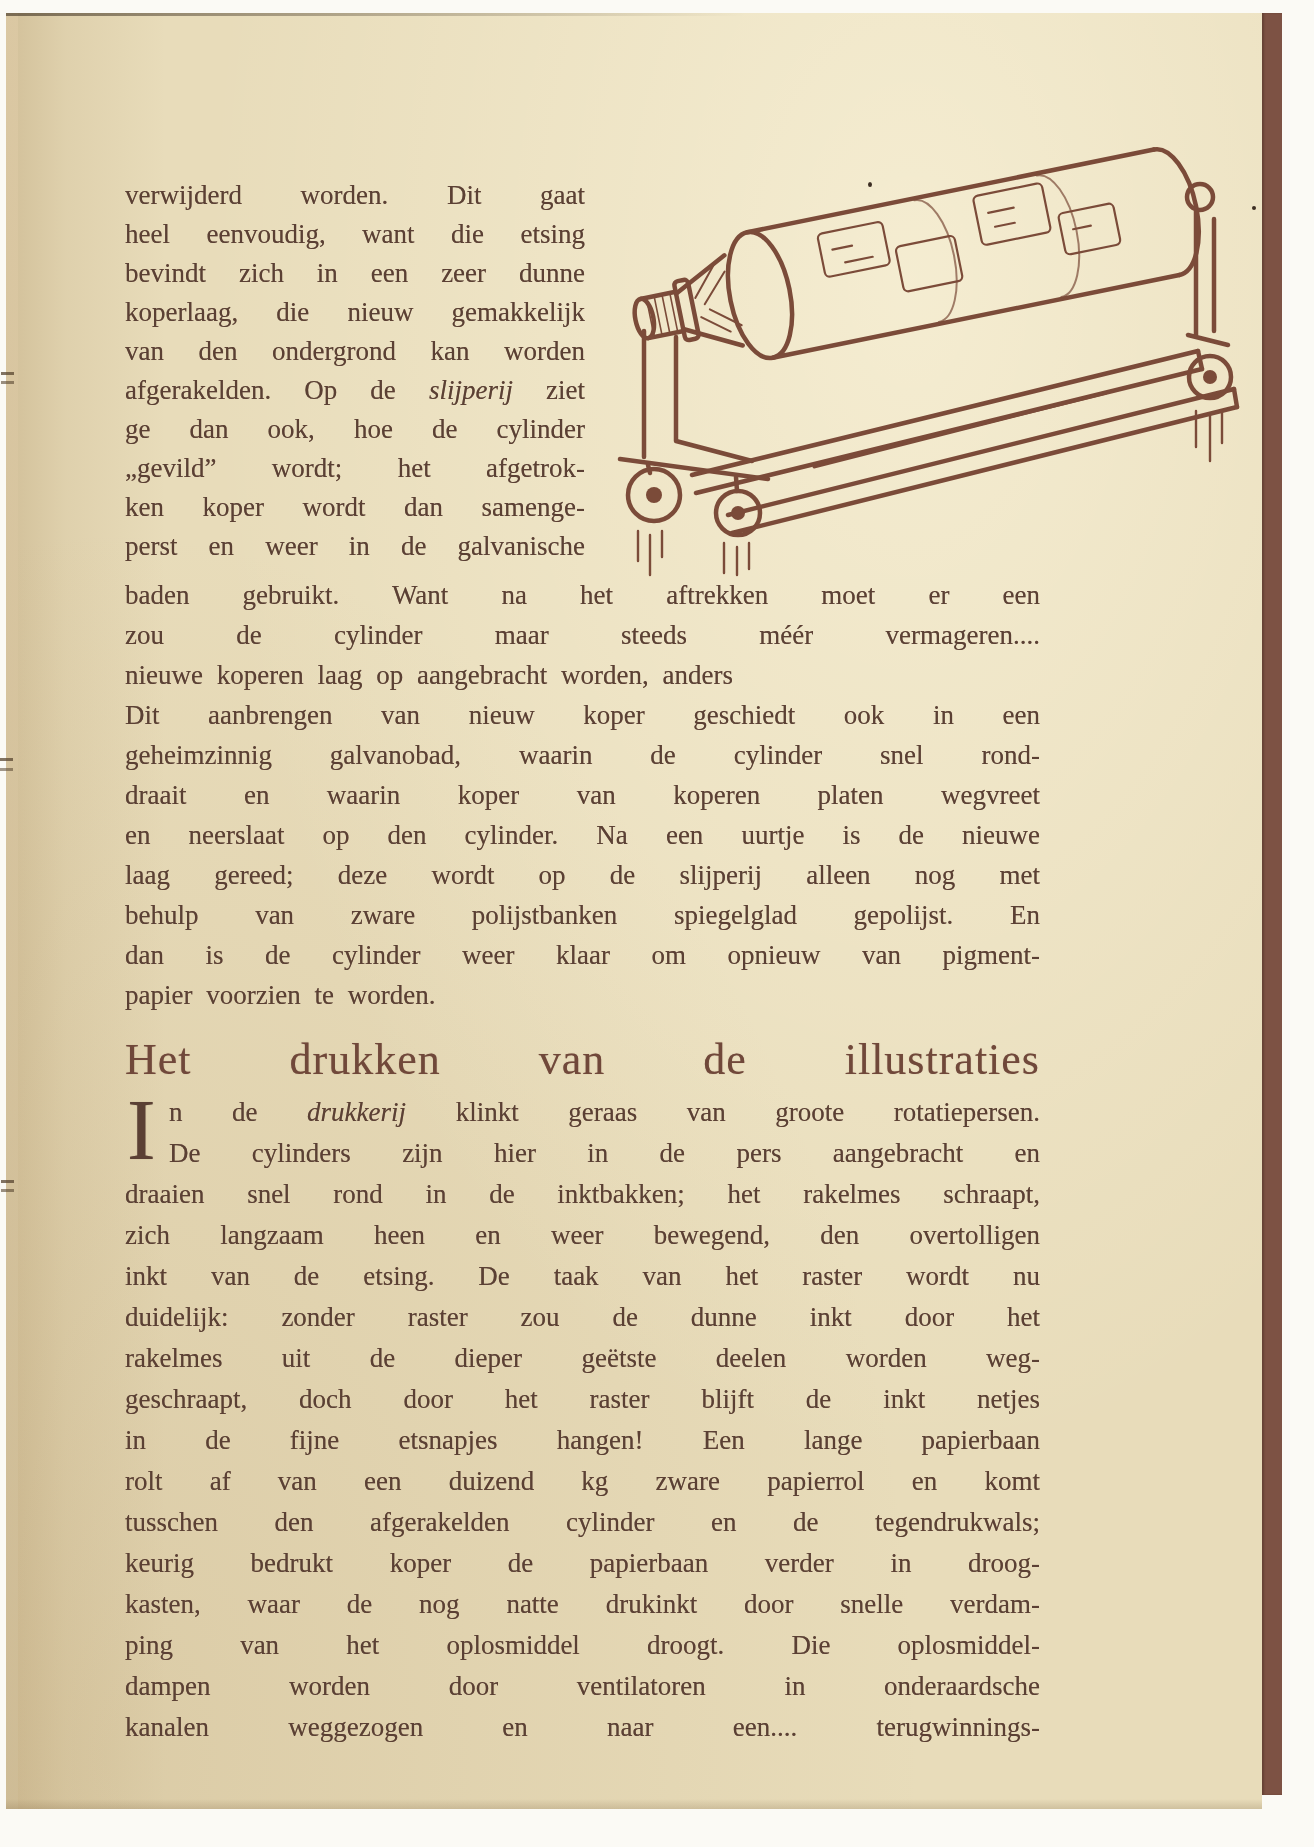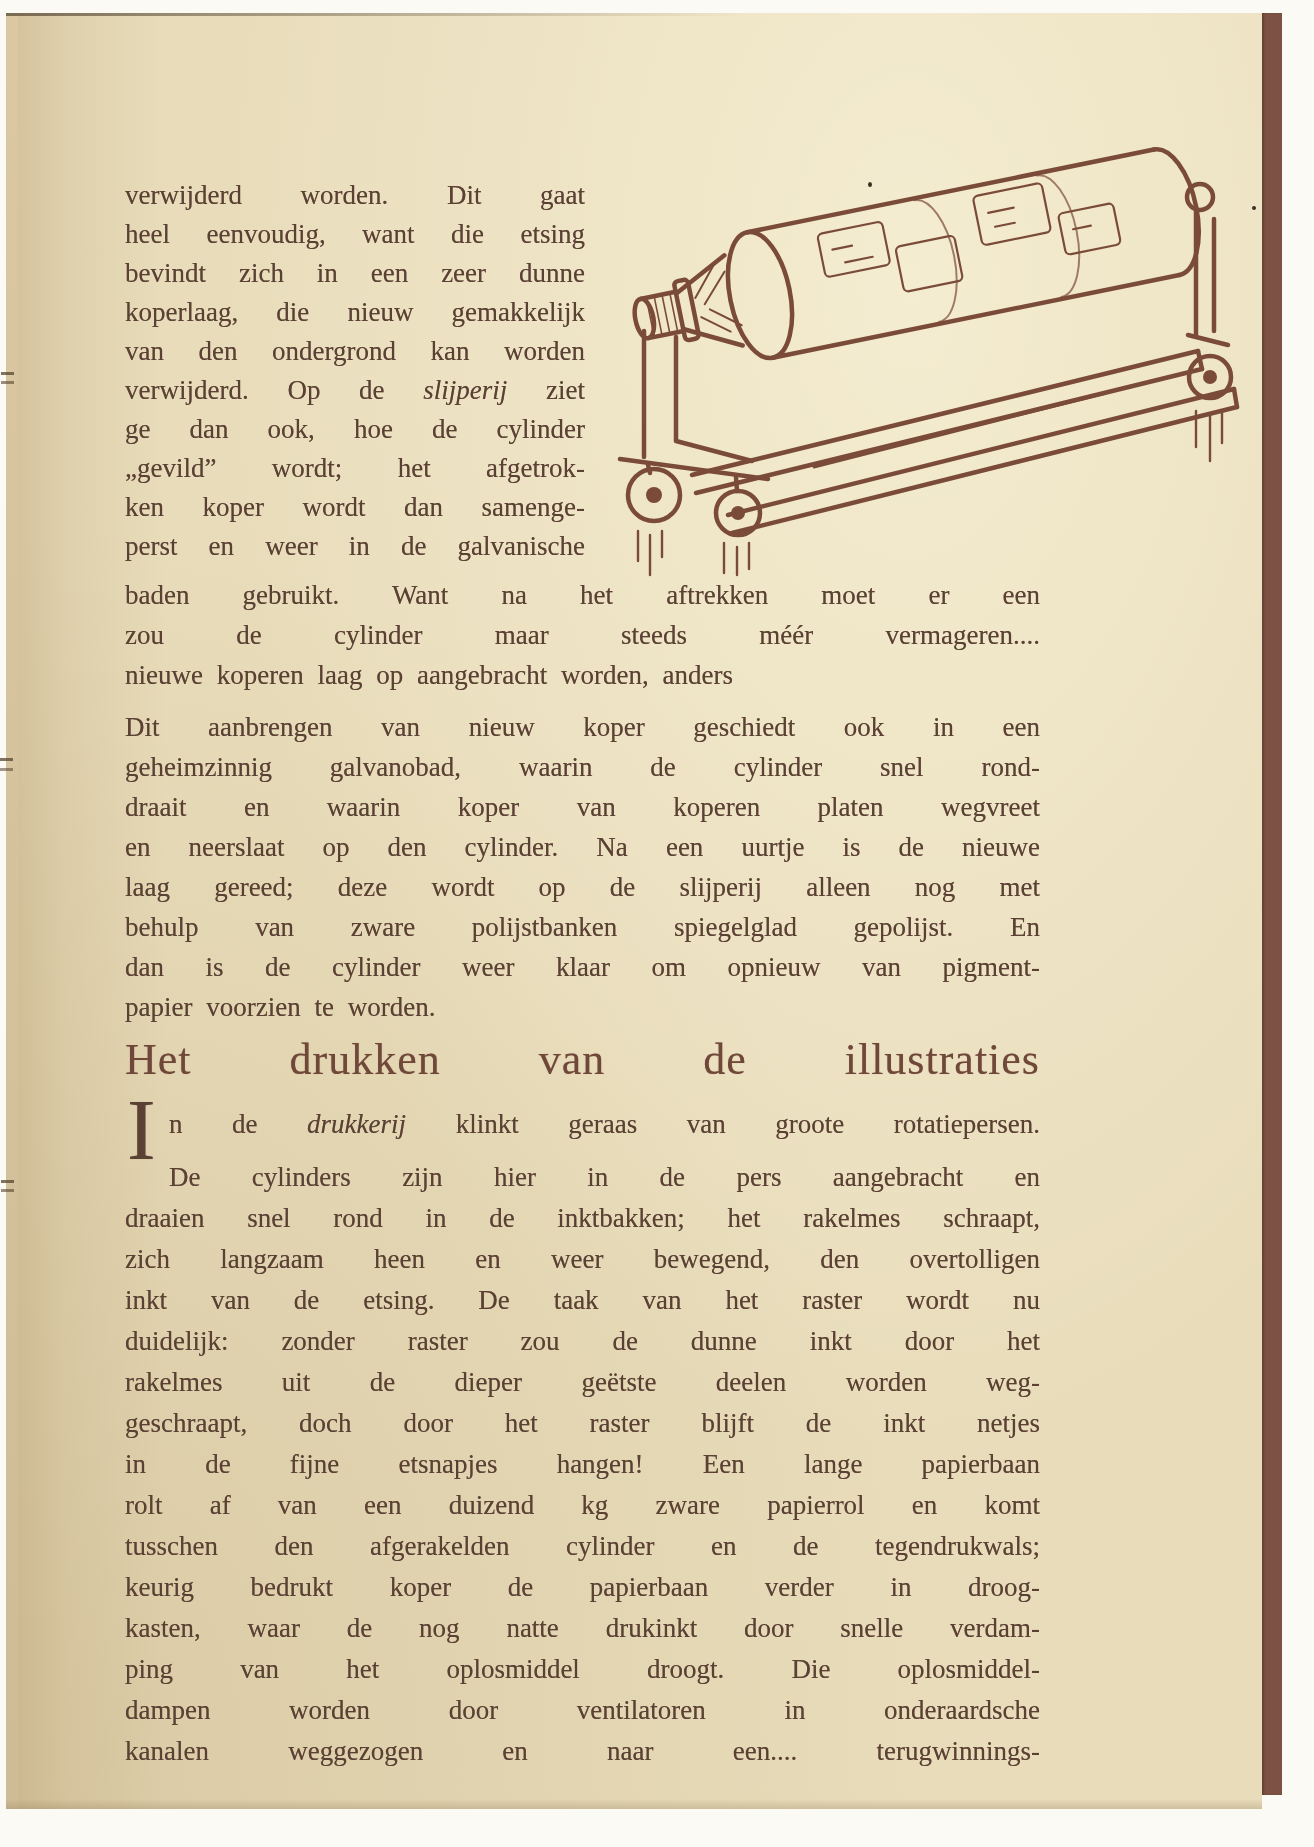--- a/index.html
+++ b/index.html
@@ -32,24 +32,24 @@
   .speck{position:absolute;border-radius:50%;background:#3c2e23;}
   .speck1{left:1252px;top:206px;width:4px;height:4px;}
   .speck2{left:868px;top:182px;width:4px;height:5px;}
 
   .txt{position:absolute;color:var(--ink);font-size:27px;
     text-shadow:0 0 .6px rgba(91,64,52,.55);}
   .txt .line{display:block;text-align:justify;text-align-last:justify;text-justify:inter-word;}
   .txt .line i{font-style:italic;}
   .narrow{left:125px;top:176px;width:460px;line-height:39px;}
   .para1{left:125px;top:575px;width:915px;line-height:40px;}
-  .para2{left:125px;top:695px;width:915px;line-height:40px;margin-top:12px;}
+  .para2{left:125px;top:695px;width:915px;line-height:40px;}
   .para3{left:125px;top:1092px;width:915px;line-height:41px;}
   .para1 .line:last-child,.para2 .line:last-child{text-align-last:left;word-spacing:7px;}
-  .para3 .line:nth-child(1),.para3 .line:nth-child(2){padding-left:44px;margin-top:12px;}
+  .para3 .line:nth-child(1),.para3 .line:nth-child(2){padding-left:44px;}
 
   .heading{position:absolute;left:125px;top:1024px;width:915px;line-height:72px;
     font-size:44px;font-weight:normal;color:var(--heading);letter-spacing:1px;
     text-align:justify;text-align-last:justify;text-shadow:0 0 .7px rgba(112,72,58,.5);}
   .dropcap{position:absolute;left:127px;top:1087px;font-size:86px;line-height:86px;
     color:var(--ink);text-shadow:0 0 .7px rgba(91,64,52,.55);}
 
   .figure{position:absolute;left:600px;top:135px;width:650px;height:520px;color:var(--art);}
 </style>
 </head>
@@ -66,21 +66,21 @@
   <div class="spine-mark sm3"></div>
   <div class="speck speck1"></div>
   <div class="speck speck2"></div>
 
   <div class="txt narrow">
       <div class="line"><span>verwijderd worden. Dit gaat</span></div>
       <div class="line"><span>heel eenvoudig, want die etsing</span></div>
       <div class="line"><span>bevindt zich in een zeer dunne</span></div>
       <div class="line"><span>koperlaag, die nieuw gemakkelijk</span></div>
       <div class="line"><span>van den ondergrond kan worden</span></div>
-      <div class="line"><span>verwijderd. Op de </span><i>slijperij</i><span> ziet</span></div>
+      <div class="line"><span>afgerakelden. Op de </span><i>slijperij</i><span> ziet</span></div>
       <div class="line"><span>ge dan ook, hoe de cylinder</span></div>
       <div class="line"><span>„gevild” wordt; het afgetrok-</span></div>
       <div class="line"><span>ken koper wordt dan samenge-</span></div>
       <div class="line"><span>perst en weer in de galvanische</span></div>
     </div>
 
   <svg class="figure" viewBox="0 0 650 520">
     <g fill="none" stroke="currentColor" stroke-width="4.5" stroke-linecap="round" stroke-linejoin="round">
       <g transform="rotate(-11.5 160 160)">
         <ellipse cx="160" cy="160" rx="30" ry="64"></ellipse>

